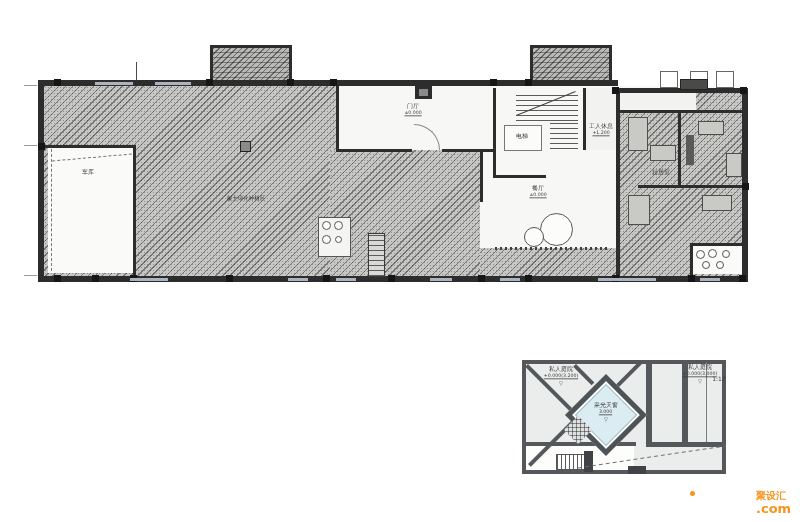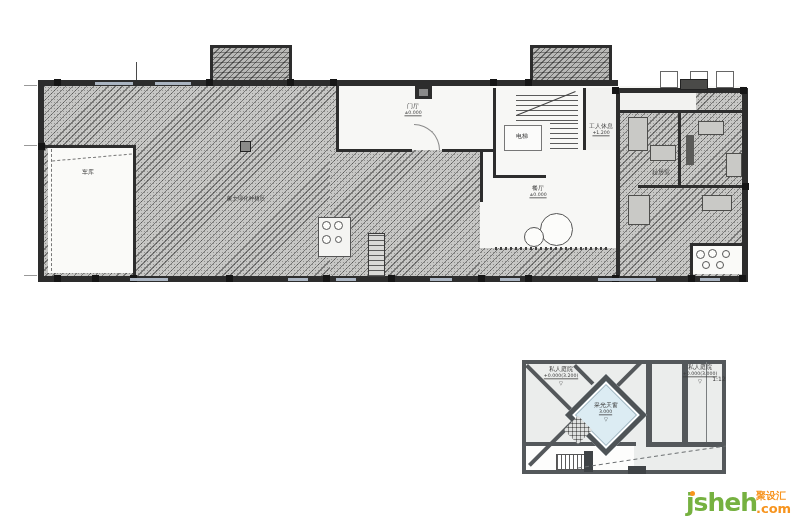--- a/index.html
+++ b/index.html
@@ -235,17 +235,16 @@
   <div class="abs lbl" style="left:190px;top:18px;width:18px;">
     <span>1:12</span>
   </div>
   <div class="abs lbl tri" style="left:62px;top:44px;width:48px;">
     <span>采光天窗</span><br>
     <span class="ele">3.000</span>
   </div>
 </div>
 
 <div class="abs" style="left:686px;top:488px;width:112px;height:32px;">
-  <span class="abs brand" style="left:0;top:0;color:#76b140;">jsheh</span>
   <div class="abs" style="left:4px;top:3px;width:5px;height:5px;border-radius:50%;background:#f7941e;"></div>
   <span class="abs" style="left:70px;top:1px;color:#f7941e;font-weight:bold;font-size:10px;">聚设汇</span>
   <span class="abs" style="left:70px;top:13px;color:#f7941e;font-weight:bold;font-size:13px;">.com</span>
 </div>
 
 </body></html>

